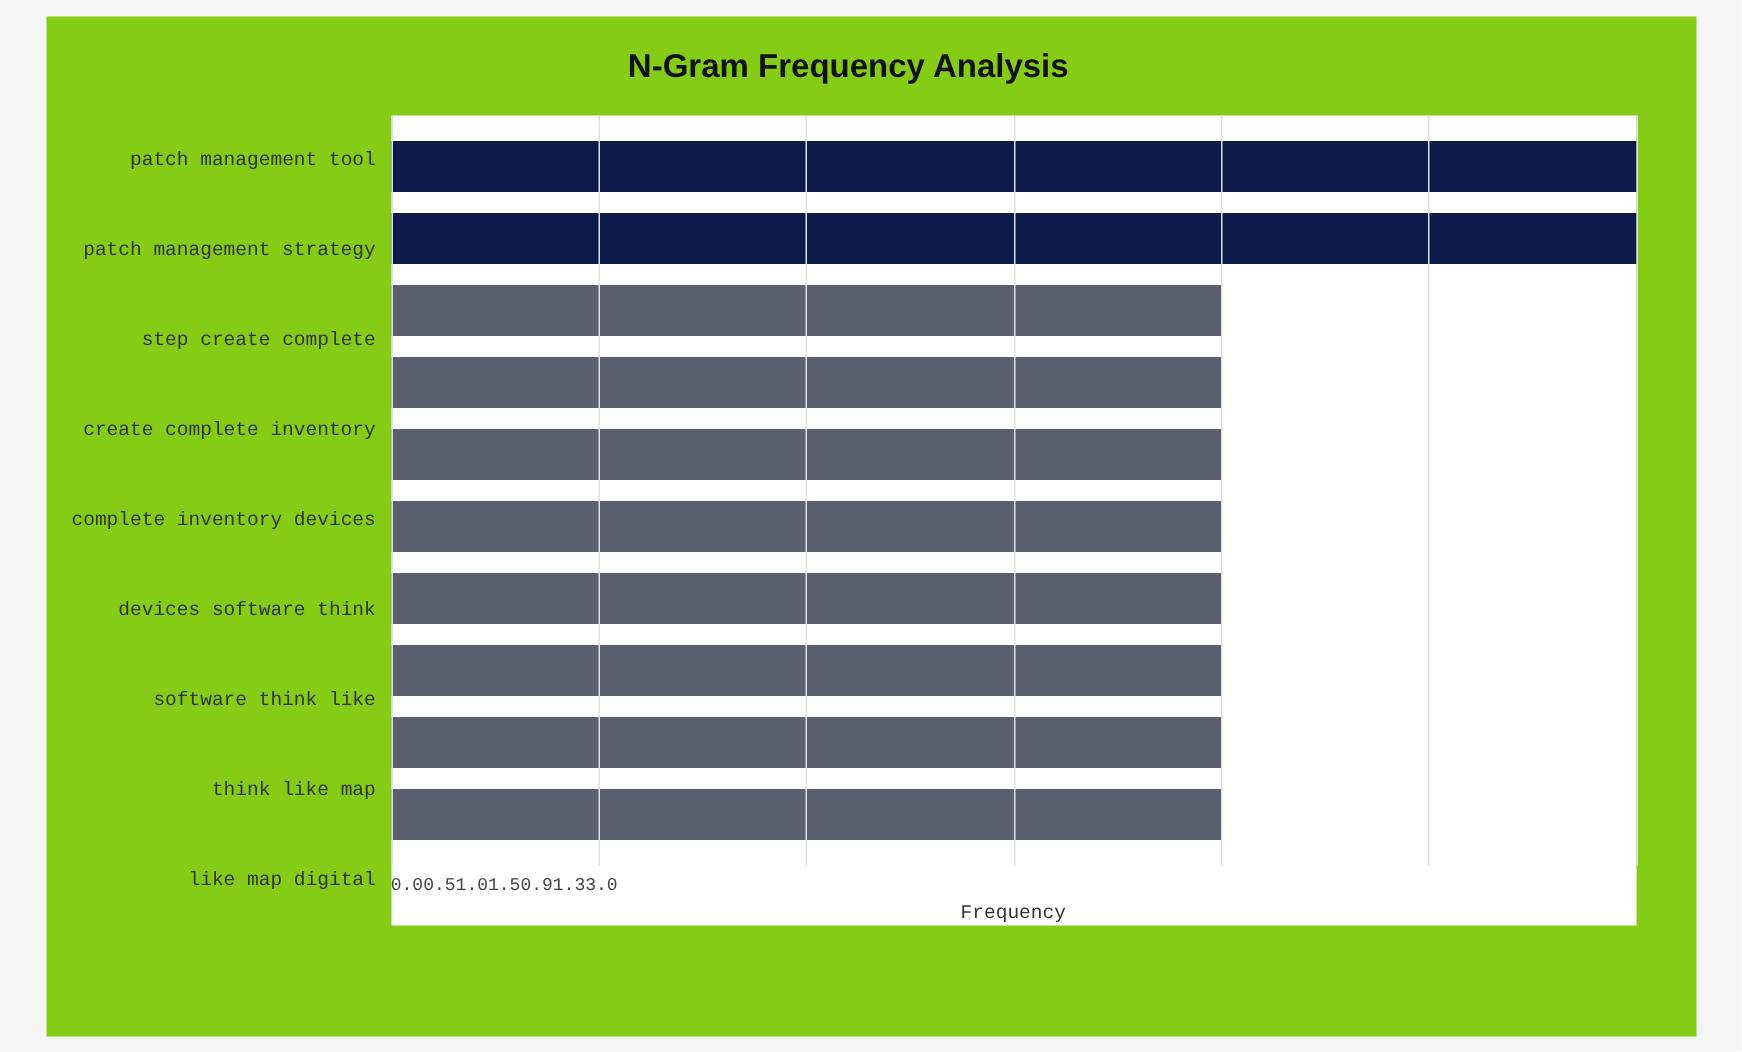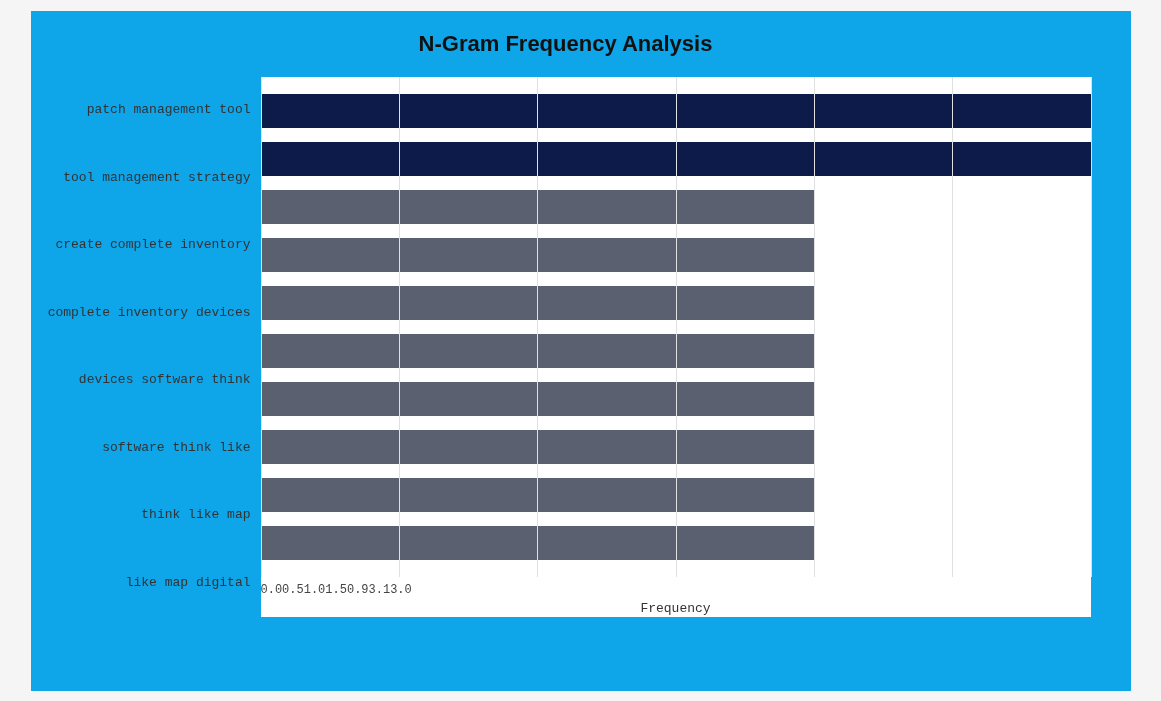--- a/index.html
+++ b/index.html
@@ -6,21 +6,21 @@
     body {
       font-family: Arial, sans-serif;
       background: #f5f5f5;
       width: 1161px;
       height: 701px;
       display: flex;
       align-items: center;
       justify-content: center;
     }
     .chart-container {
-      background: #0ea5e9;
+      background: #84cc16;
       width: 1100px;
       height: 680px;
       padding: 20px 40px 60px 10px;
       position: relative;
     }
     .chart-title {
       text-align: center;
       font-size: 22px;
       font-weight: bold;
       color: #111;
@@ -115,21 +115,22 @@
     }
   </style>
 </head>
 <body>
 
 <div class="chart-container">
   <div class="chart-title">N-Gram Frequency Analysis</div>
   <div class="chart-area">
     <div class="y-axis" id="y-axis">
         <div class="y-label">patch management tool</div>
-        <div class="y-label">tool management strategy</div>
+        <div class="y-label">patch management strategy</div>
+        <div class="y-label">step create complete</div>
         <div class="y-label">create complete inventory</div>
         <div class="y-label">complete inventory devices</div>
         <div class="y-label">devices software think</div>
         <div class="y-label">software think like</div>
         <div class="y-label">think like map</div>
         <div class="y-label">like map digital</div>
       </div>
     <div class="plot-area">
       <div class="bars-container" id="bars-container">
         <div class="grid-lines" id="grid-lines">
@@ -172,20 +173,20 @@
             <div class="bar bar-gray" style="width: 66.6667%;"></div>
           </div>
         </div>
       <div class="x-axis">
         <div class="x-axis-labels" id="x-axis-labels">
             <span class="x-tick">0.0</span>
             <span class="x-tick">0.5</span>
             <span class="x-tick">1.0</span>
             <span class="x-tick">1.5</span>
             <span class="x-tick">0.9</span>
-            <span class="x-tick">3.1</span>
+            <span class="x-tick">1.3</span>
             <span class="x-tick">3.0</span>
           </div>
         <div class="x-axis-title">Frequency</div>
       </div>
     </div>
   </div>
 </div>
 
 </body></html>

